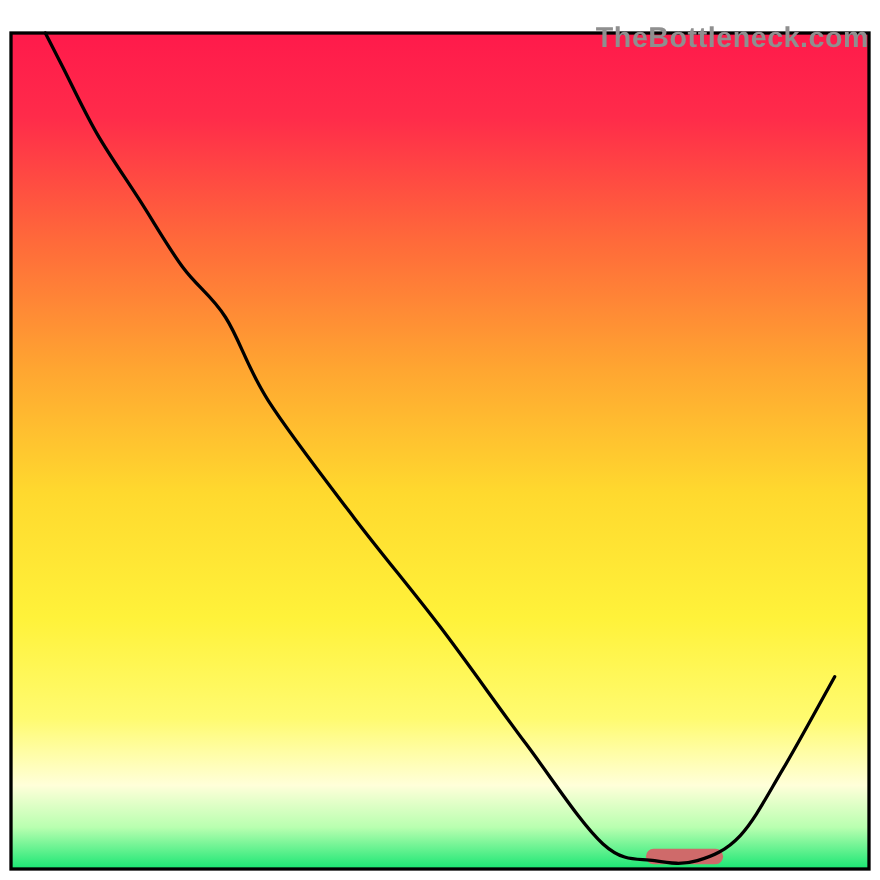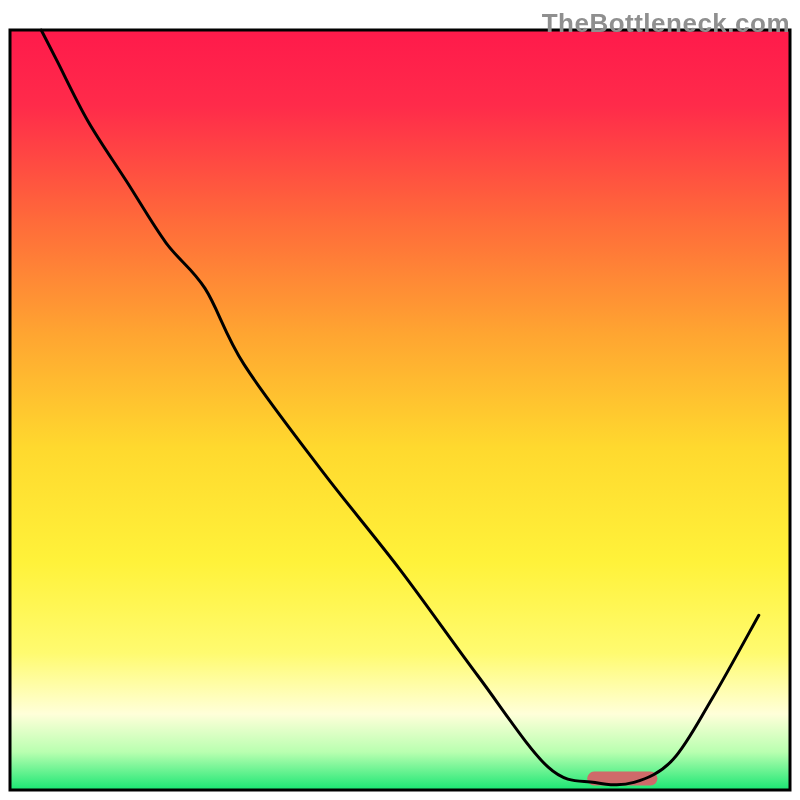--- a/index.html
+++ b/index.html
@@ -10,21 +10,21 @@
     overflow: hidden;
     background: #fff;
   }
   .wrap {
     position: relative;
     width: 800px;
     height: 800px;
   }
   .watermark {
     position: absolute;
-    top: 8px;
+    top: 19px;
     right: 10px;
     font-family: Arial, Helvetica, sans-serif;
     font-size: 26px;
     font-weight: 600;
     color: #8f8f8f;
     letter-spacing: 0.5px;
     pointer-events: none;
   }
   svg {
     display: block;

